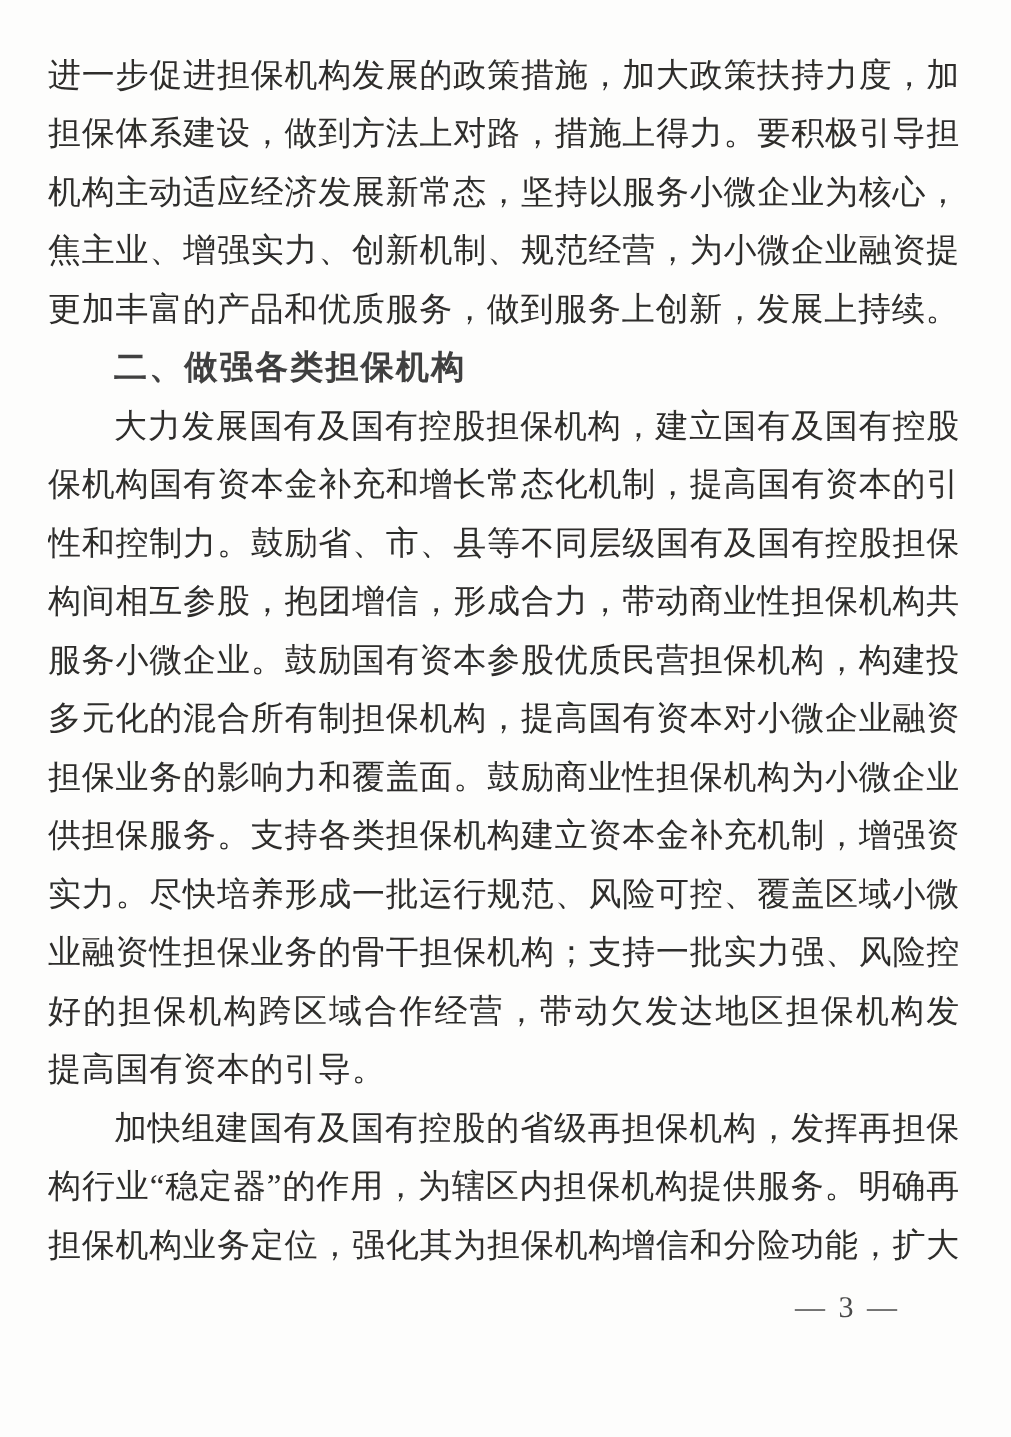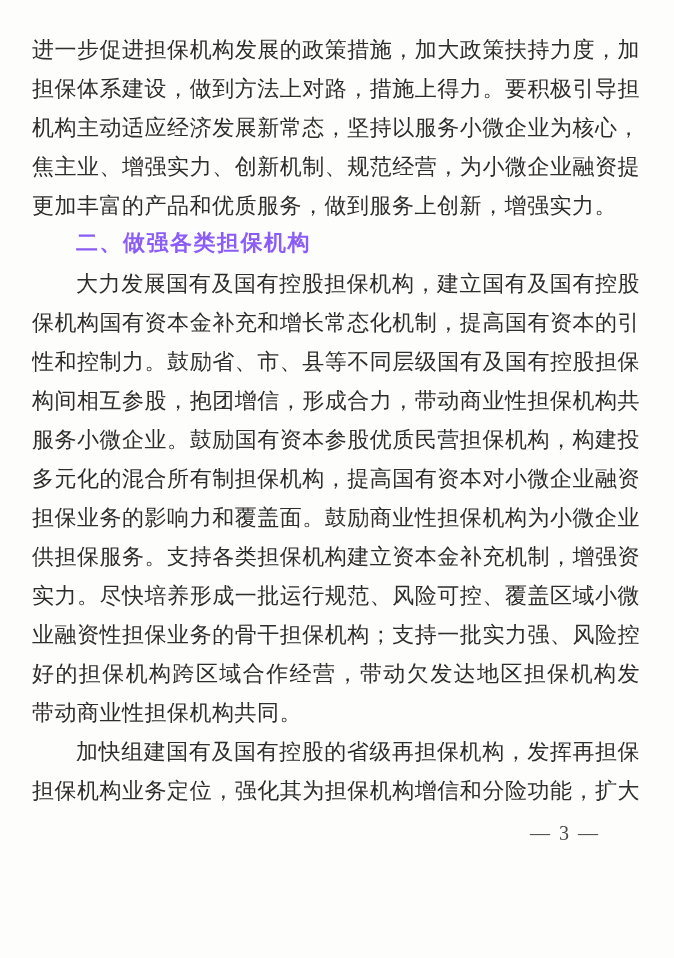--- a/index.html
+++ b/index.html
@@ -35,23 +35,23 @@
     white-space: normal;
   }
   .line.short {
     text-align: left;
     text-align-last: left;
   }
   .line.indent {
     text-indent: 2em;
   }
   .line.heading {
-    font-family: Liberation Mono, monospace;
+    font-family: Liberation Serif, serif;
     font-weight: bold;
-    color: #8b5cf6;
+    color: #404040;
     text-align: left;
     text-align-last: left;
     text-indent: 2em;
     letter-spacing: 1.5px;
   }
   .footer-line {
     margin-top: 8px;
     text-align: right;
     padding-right: 40px;
     font-size: 20px;
@@ -64,35 +64,36 @@
 </head>
 <body>
 
 <div class="page">
   <div class="text-block">
 
     <div class="line justified">进一步促进担保机构发展的政策措施，加大政策扶持力度，加快</div>
     <div class="line justified">担保体系建设，做到方法上对路，措施上得力。要积极引导担保</div>
     <div class="line justified">机构主动适应经济发展新常态，坚持以服务小微企业为核心，聚</div>
     <div class="line justified">焦主业、增强实力、创新机制、规范经营，为小微企业融资提供</div>
-    <div class="line short">更加丰富的产品和优质服务，做到服务上创新，增强实力。</div>
+    <div class="line short">更加丰富的产品和优质服务，做到服务上创新，发展上持续。</div>
 
     <div class="line heading">二、做强各类担保机构</div>
     <div class="line justified indent">大力发展国有及国有控股担保机构，建立国有及国有控股担</div>
     <div class="line justified">保机构国有资本金补充和增长常态化机制，提高国有资本的引导</div>
     <div class="line justified">性和控制力。鼓励省、市、县等不同层级国有及国有控股担保机</div>
     <div class="line justified">构间相互参股，抱团增信，形成合力，带动商业性担保机构共同</div>
     <div class="line justified">服务小微企业。鼓励国有资本参股优质民营担保机构，构建投资</div>
     <div class="line justified">多元化的混合所有制担保机构，提高国有资本对小微企业融资性</div>
     <div class="line justified">担保业务的影响力和覆盖面。鼓励商业性担保机构为小微企业提</div>
     <div class="line justified">供担保服务。支持各类担保机构建立资本金补充机制，增强资本</div>
     <div class="line justified">实力。尽快培养形成一批运行规范、风险可控、覆盖区域小微企</div>
     <div class="line justified">业融资性担保业务的骨干担保机构；支持一批实力强、风险控制</div>
     <div class="line justified">好的担保机构跨区域合作经营，带动欠发达地区担保机构发展，</div>
-    <div class="line short">带动商业性担保机构共同。</div>
+    <div class="line short">提高国有资本的引导。</div>
 
     <div class="line justified indent">加快组建国有及国有控股的省级再担保机构，发挥再担保机</div>
+    <div class="line justified">构行业“稳定器”的作用，为辖区内担保机构提供服务。明确再</div>
     <div class="line justified">担保机构业务定位，强化其为担保机构增信和分险功能，扩大再</div>
 
   </div>
 
   <div class="footer-line">— 3 —</div>
 </div>
 
 </body></html>

